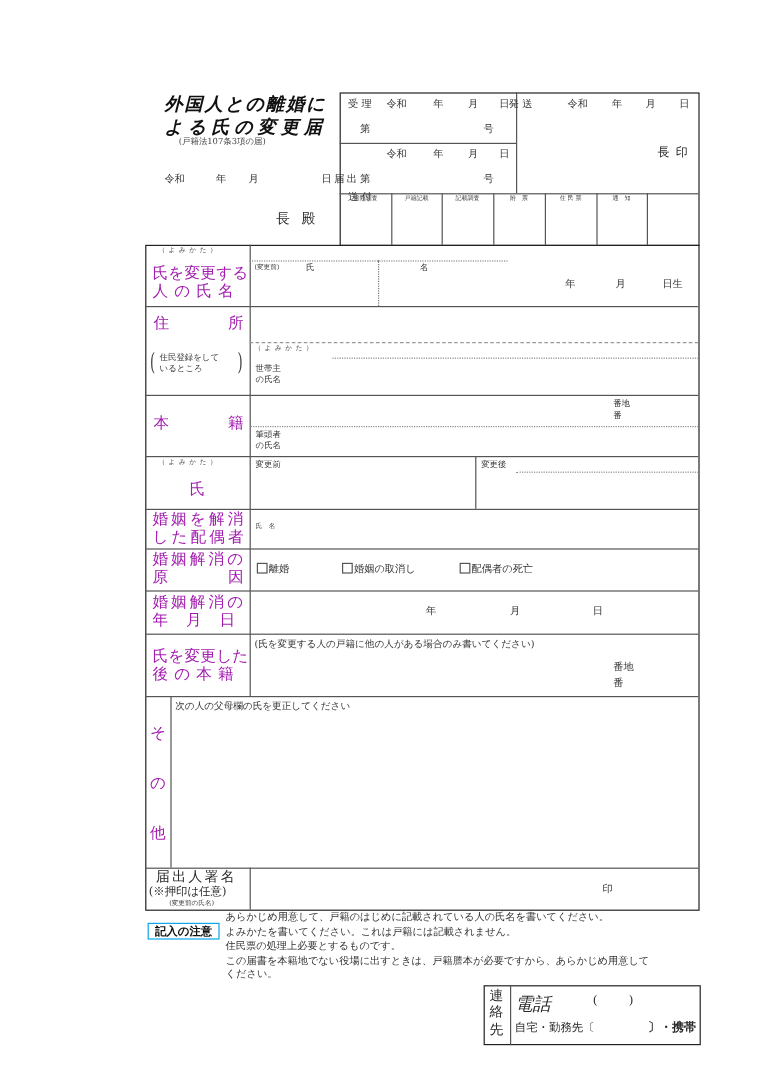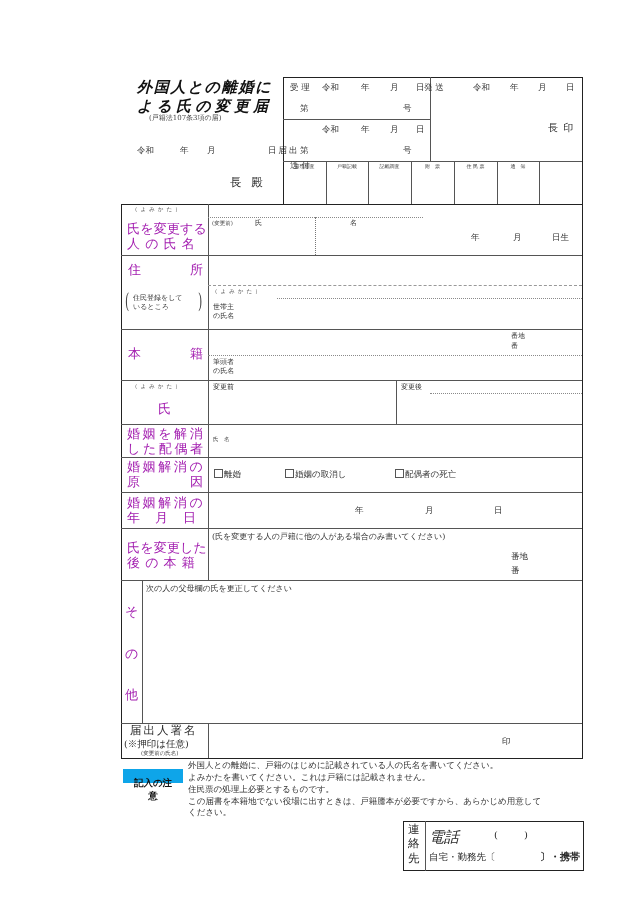--- a/index.html
+++ b/index.html
@@ -11,21 +11,21 @@
   .dot{border-top:1px dotted #8a8a8a;}
   .dash{border-top:1px dashed #999;}
   .vdot{border-left:1px dotted #777;}
   .frame{position:absolute;border:1.6px solid #222;box-sizing:border-box;}
   .title{font-family:"DejaVu Sans","Liberation Sans",sans-serif;font-weight:bold;font-size:15px;color:#111;font-style:italic;}
   .lbl{font-size:13px;color:#a21caf;}
   .sm{font-size:7px;color:#333;}
   .xs{font-size:5.5px;color:#444;}
   .md{font-size:8.5px;color:#333;}
   .cell-lbl{position:absolute;top:164px;font-size:5px;color:#444;text-align:center;white-space:nowrap;line-height:1;}
-  .notebox{position:absolute;border:7px solid #0ea5e9;font-family:"DejaVu Sans","Liberation Sans",sans-serif;
+  .notebox{position:absolute;border:1px solid #0ea5e9;font-family:"DejaVu Sans","Liberation Sans",sans-serif;
            font-weight:bold;font-size:9.5px;text-align:center;line-height:13px;box-sizing:border-box;color:#111;}
   .chk{display:inline-block;width:7px;height:7px;border:1px solid #555;margin-right:1px;vertical-align:-1px;}
 </style>
 </head>
 <body>
 
 <div>
   <span class="t title" style="left:137px;top:80px;letter-spacing:1.8px;">外国人との離婚に</span>
   <span class="t title" style="left:137px;top:99px;letter-spacing:4.2px;">よる氏の変更届</span>
   <span class="t xs" style="left:149px;top:115px;font-size:7px;">(戸籍法107条3項の届)</span>
@@ -150,21 +150,21 @@
   <span class="t lbl" style="left:127px;top:442px;letter-spacing:2.6px;">した配偶者</span>
   <span class="t xs" style="left:213px;top:437px;">氏　名</span>
 </div>
 
 <div>
   <span class="t lbl" style="left:127px;top:460px;letter-spacing:2.6px;">婚姻解消の</span>
   <span class="t lbl" style="left:127px;top:475px;">原</span>
   <span class="t lbl" style="left:190px;top:475px;">因</span>
   <span class="t md" style="left:214px;top:469px;"><span class="chk"></span><span>離婚</span></span>
   <span class="t md" style="left:285px;top:469px;"><span class="chk"></span><span>婚姻の取消し</span></span>
-  <span class="t md" style="left:395px;top:469px;"><span class="chk"></span><span>配偶者の死亡</span></span>
+  <span class="t md" style="left:383px;top:469px;"><span class="chk"></span><span>配偶者の死亡</span></span>
 </div>
 
 <div>
   <span class="t lbl" style="left:127px;top:496px;letter-spacing:2.6px;">婚姻解消の</span>
   <span class="t lbl" style="left:127px;top:511px;letter-spacing:1px;">年　月　日</span>
   <span class="t md" style="left:355px;top:506px;">年</span>
   <span class="t md" style="left:425px;top:506px;">月</span>
   <span class="t md" style="left:494px;top:506px;">日</span>
 </div>
 
@@ -185,21 +185,21 @@
 
 <div>
   <span class="t" style="left:130px;top:725px;font-size:11.5px;letter-spacing:2px;">届出人署名</span>
   <span class="t" style="left:124px;top:739px;font-size:9.5px;">(※押印は任意)</span>
   <span class="t xs" style="left:141px;top:751px;">(変更前の氏名)</span>
   <span class="t md" style="left:502px;top:737px;">印</span>
 </div>
 
 <div>
   <div class="notebox" style="left:123px;top:769px;width:60px;height:14px;">記入の注意</div>
-  <span class="t md" style="left:188px;top:761px;">外国人との離婚に、戸籍のはじめに記載されている人の氏名を書いてください。</span>
+  <span class="t md" style="left:188px;top:761px;">あらかじめ用意して、戸籍のはじめに記載されている人の氏名を書いてください。</span>
   <span class="t md" style="left:188px;top:773px;">よみかたを書いてください。これは戸籍には記載されません。</span>
   <span class="t md" style="left:188px;top:785px;">住民票の処理上必要とするものです。</span>
   <span class="t md" style="left:188px;top:797px;">この届書を本籍地でない役場に出すときは、戸籍謄本が必要ですから、あらかじめ用意して</span>
   <span class="t md" style="left:188px;top:808px;">ください。</span>
 </div>
 
 <div class="frame" style="left:403px;top:821px;width:181px;height:50px;border-width:1.2px;"></div>
 <div class="vl" style="left:425px;top:821px;height:50px;"></div>
 <div>
   <span class="t" style="left:408px;top:824px;font-size:11.5px;">連</span>

